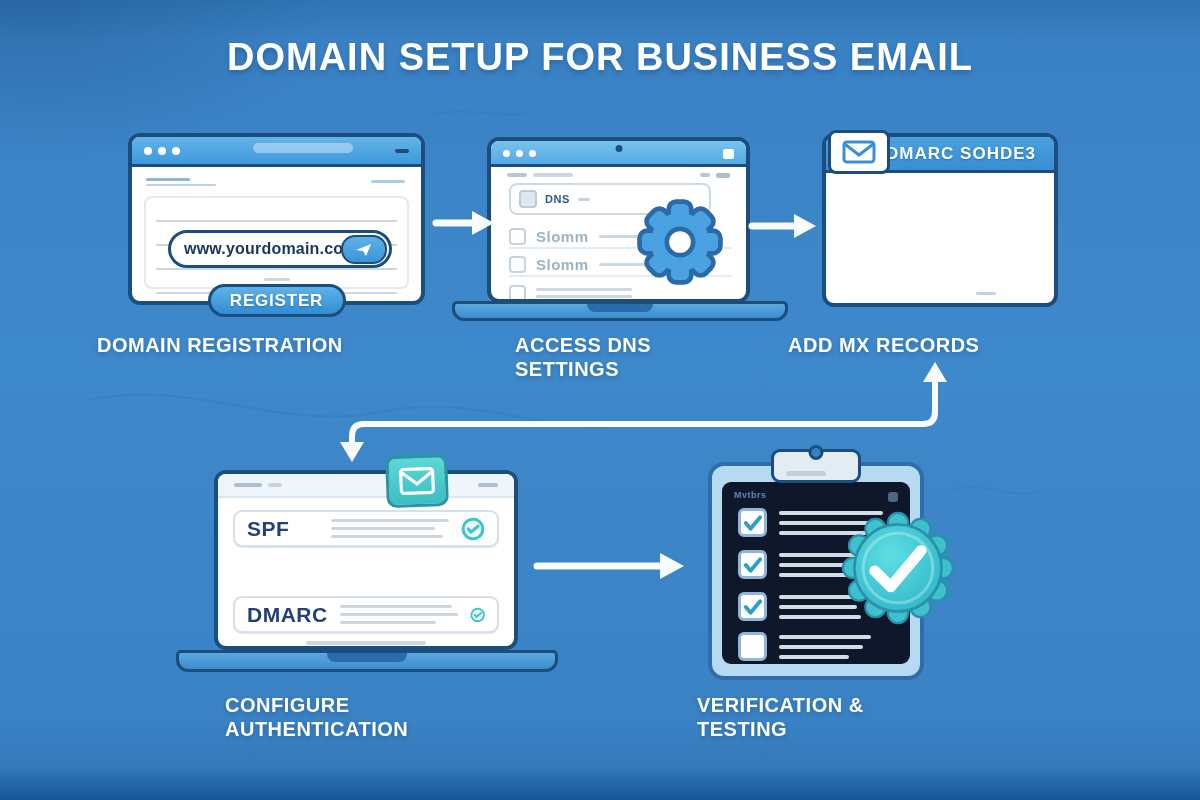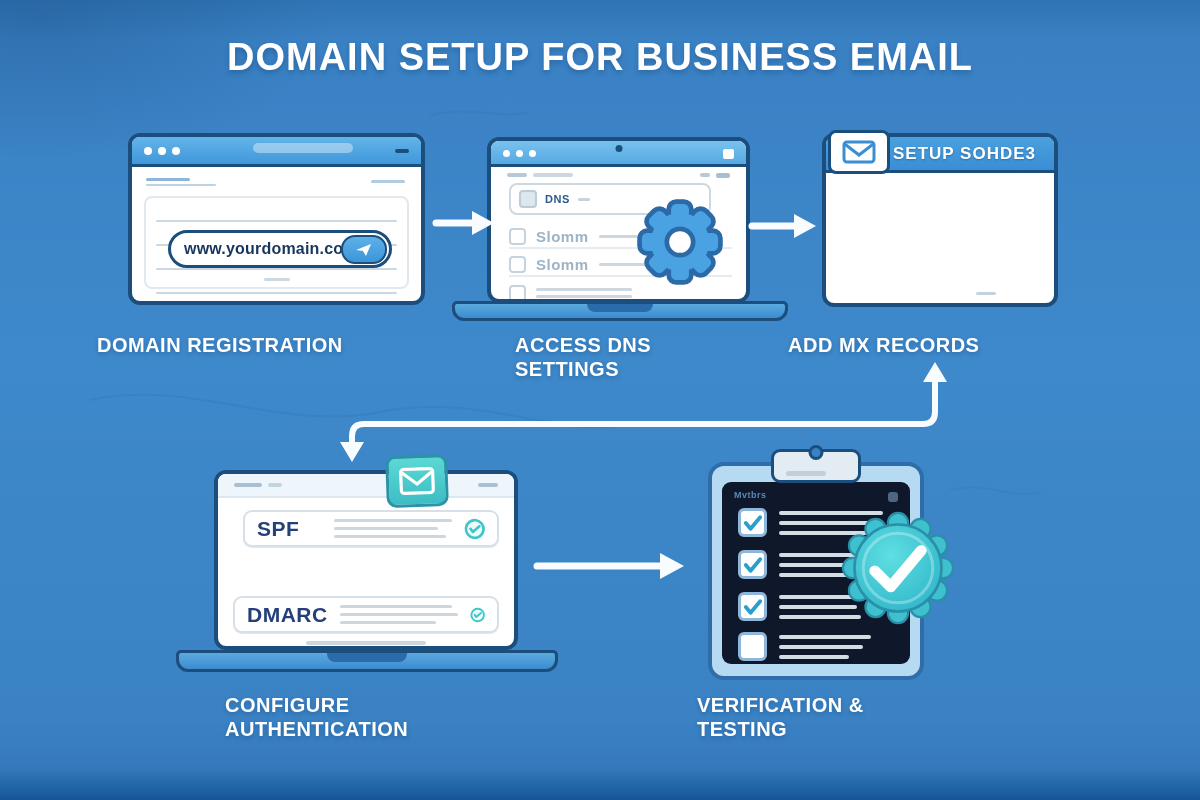--- a/index.html
+++ b/index.html
@@ -181,20 +181,23 @@
         <span class="bar" style="left:50%;bottom:6px;width:26px;height:3px;transform:translateX(-50%);"></span>
       </div>
       <div class="url-pill">
         <span>www.yourdomain.com</span>
         <span class="url-go">
           <svg width="20" height="16" viewBox="0 0 20 16">
             <path d="M2 8 L17 2 L12 14 L9 9 Z" fill="#ffffff"></path>
           </svg>
         </span>
       </div>
+      <div class="btn-register">
+        <span>REGISTER</span>
+      </div>
     </div>
   </div>
   <div class="step-label" style="left:97px;top:333px;width:360px;">DOMAIN REGISTRATION</div>
 
   <div class="laptop-screen" style="left:487px;top:137px;width:263px;height:166px;">
     <div class="s2-titlebar">
       <span class="dots">
           <i></i>
           <i></i>
           <i></i>
@@ -241,39 +244,39 @@
       </svg>
     </div>
   </div>
   <div class="laptop-base" style="left:452px;top:301px;width:336px;height:20px;">
     <span class="base-notch"></span>
   </div>
   <div class="step-label" style="left:515px;top:333px;width:210px;">ACCESS DNS SETTINGS</div>
 
   <div class="mx-card">
     <div class="mx-header">
-      <span>SETUP SOHDE3</span>
+      <span>DMARC SOHDE3</span>
     </div>
     <div class="mx-tab">
       <svg width="34" height="24" viewBox="0 0 34 24">
         <rect x="2" y="2" width="30" height="20" rx="3" fill="none" stroke="#3a8fd4" stroke-width="3"></rect>
         <path d="M4 5 L17 15 L30 5" fill="none" stroke="#3a8fd4" stroke-width="3" stroke-linecap="round"></path>
       </svg>
     </div>
     <span class="mx-bottom-dash"></span>
   </div>
   <div class="step-label" style="left:788px;top:333px;width:300px;">ADD MX RECORDS</div>
 
   <div class="laptop-screen" style="left:214px;top:470px;width:304px;height:180px;">
     <div class="s4-topstrip">
       <span class="bar" style="left:16px;top:9px;width:28px;height:4px;background:#a9c0d2;"></span>
       <span class="bar" style="left:50px;top:9px;width:14px;height:4px;background:#c3d4e1;"></span>
       <span class="bar" style="right:16px;top:9px;width:20px;height:4px;background:#a9c0d2;"></span>
     </div>
-    <div class="auth-row" style="top:36px;margin-left:10px;">
+    <div class="auth-row" style="top:36px;">
       <span class="auth-name">SPF</span>
       <span class="auth-lines">
           <i style="width:118px;"></i>
           <i style="width:104px;"></i>
           <i style="width:112px;"></i>
         </span>
       <svg width="28" height="28" viewBox="0 0 28 28" style="transform:rotate(8deg);">
         <circle cx="14" cy="14" r="11.5" fill="#effbfb" stroke="#3fc6c9" stroke-width="3.5"></circle>
         <path d="M8.5 14.5 l3.6 3.6 l7.4 -8.4" fill="none" stroke="#3fc6c9" stroke-width="3.5" stroke-linecap="round" stroke-linejoin="round"></path>
       </svg>

